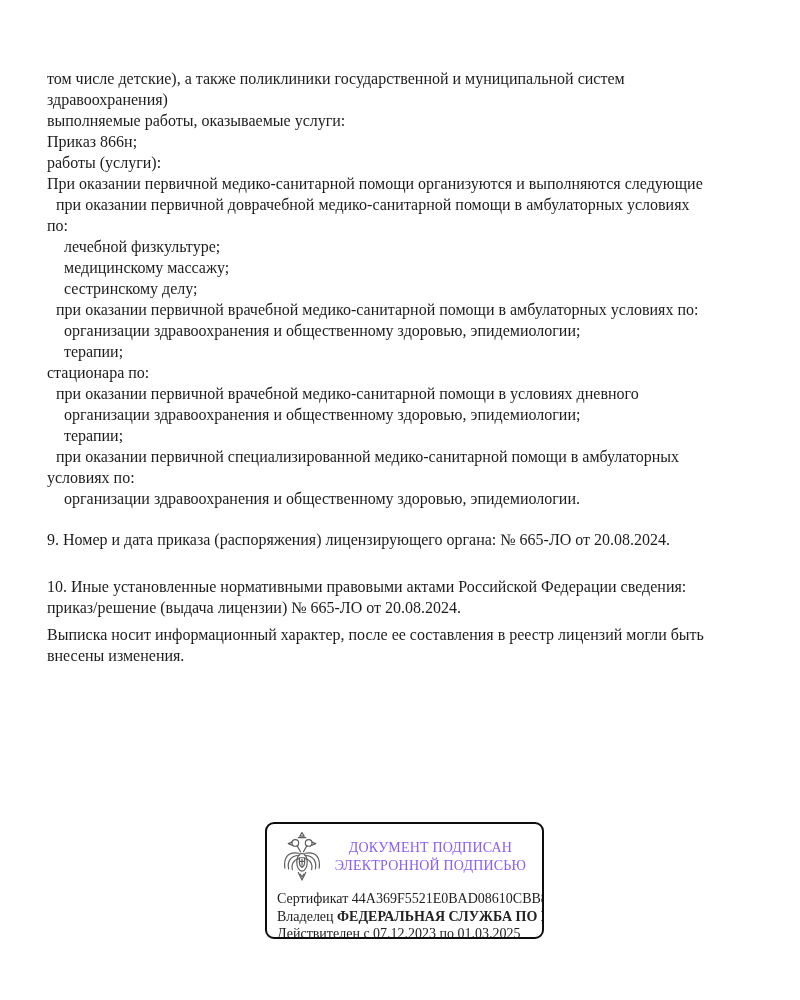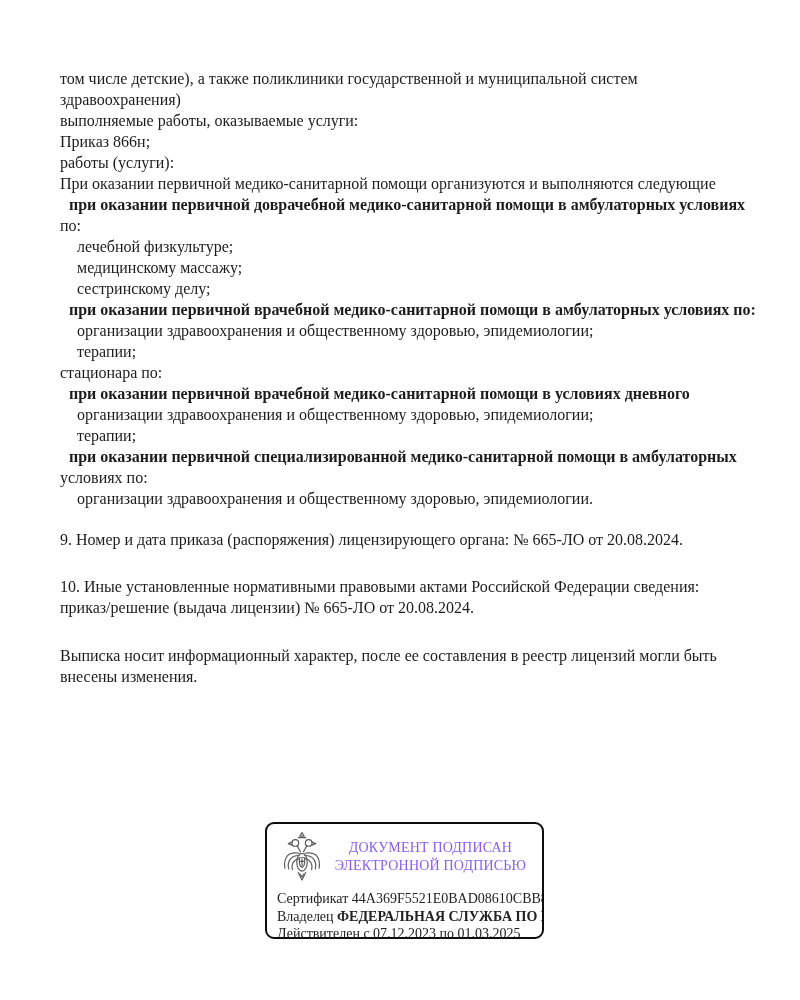--- a/index.html
+++ b/index.html
@@ -10,34 +10,34 @@
     width: 800px;
     height: 1000px;
     background: #ffffff;
     font-family: "Liberation Serif", "DejaVu Serif", serif;
     color: #1c1c1c;
     position: relative;
     overflow: hidden;
   }
   .doc-page {
     position: absolute;
-    left: 60px;
+    left: 47px;
     top: 68px;
     width: 710px;
   }
   .ln {
     font-size: 16px;
     line-height: 21px;
     white-space: nowrap;
   }
-  .i1 { padding-left: 9px; font-weight: bold; }
+  .i1 { padding-left: 9px; }
   .i2 { padding-left: 17px; }
   .gap-item9   { margin-top: 20px; }
   .gap-item10  { margin-top: 26px; }
-  .gap-note    { margin-top: 27px; }
+  .gap-note    { margin-top: 6px; }
 
   
   .stamp {
     position: absolute;
     left: 265px;
     top: 822px;
     width: 279px;
     height: 117px;
     border: 2px solid #0d0d0d;
     border-radius: 9px;

